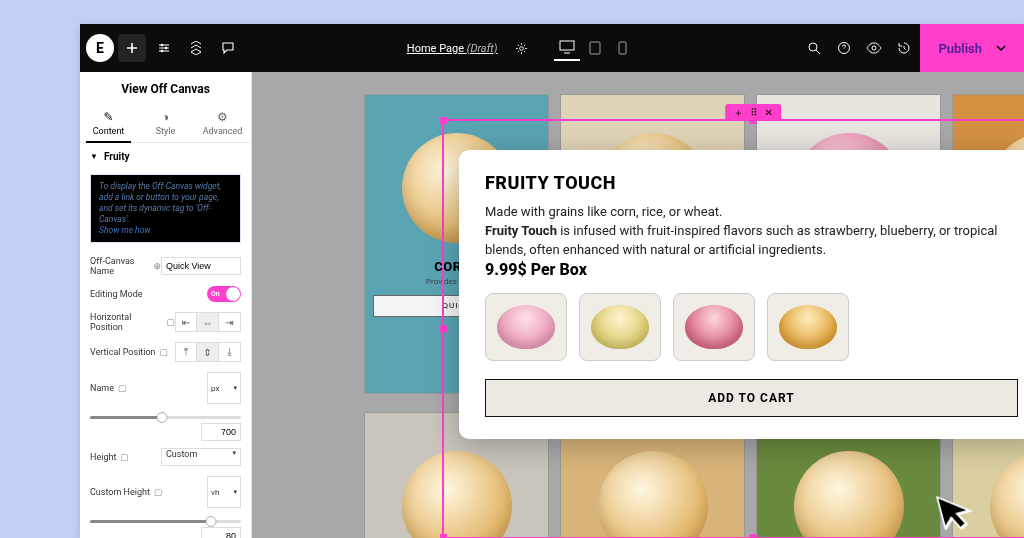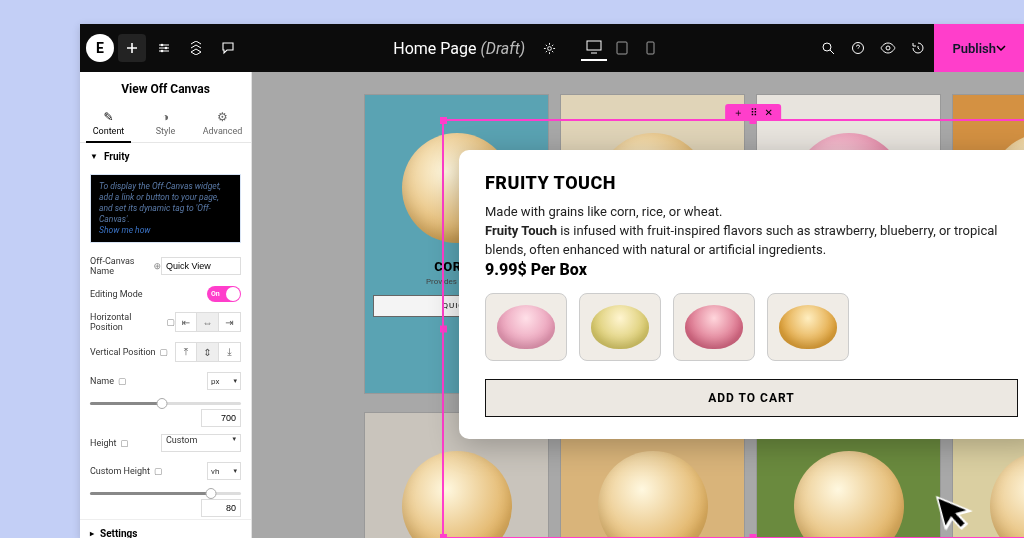--- a/index.html
+++ b/index.html
@@ -5,27 +5,27 @@
   * { box-sizing: border-box; margin: 0; padding: 0; }
   body { font-family: -apple-system, BlinkMacSystemFont, "Segoe UI", Roboto, Arial, sans-serif; background: #c3cff6; width: 1024px; height: 538px; overflow: hidden; position: relative; }
   .app { position: absolute; left: 80px; top: 24px; width: 944px; height: 514px; background: #fff; box-shadow: 0 2px 8px rgba(0,0,0,.15); }
   
   .topbar { height: 48px; background: #0c0c0c; display: flex; align-items: center; color: #fff; font-size: 12px; }
   .tb-left { display: flex; align-items: center; gap: 4px; padding-left: 6px; }
   .tb-btn { width: 28px; height: 28px; display: flex; align-items: center; justify-content: center; border-radius: 4px; }
   .tb-logo { width: 28px; height: 28px; background: #fff; border-radius: 50%; display:flex; align-items:center; justify-content:center; color:#000; font-weight:bold; font-size:14px;}
   .tb-plus { background: #232323; }
   .tb-center { flex: 1; display: flex; align-items: center; justify-content: center; gap: 10px; }
-  .page-title { font-size: 16px; }
+  .page-title { font-size: 11px; text-decoration: underline; }
   .page-title em { font-style: italic; color: #bbb; }
   .device-group { display: flex; gap: 2px; margin-left: 8px; }
   .device { width: 26px; height: 26px; display:flex; align-items:center; justify-content:center; opacity:.6; }
   .device.active { opacity: 1; border-bottom: 2px solid #fff; }
   .tb-right { display: flex; align-items: center; gap: 2px; }
-  .publish { background: #ff3ecb; color: #0f172a; height: 48px; padding: 4px 18px; display: flex; align-items: center; font-weight: 600; font-size: 13px; }
+  .publish { background: #ff3ecb; color: #4c1d95; height: 48px; padding: 4px 18px; display: flex; align-items: center; font-weight: 600; font-size: 13px; gap: 14px; }
   
   .main { display: flex; height: calc(100% - 48px); }
   .sidebar { width: 172px; background: #fff; border-right: 1px solid #e2e2e2; overflow: hidden; }
   .panel-title { text-align: center; font-size: 12px; font-weight: 700; padding: 10px 0 8px; }
   .tabs { display: flex; border-bottom: 1px solid #e6e6e6; }
   .tab { flex: 1; text-align: center; font-size: 9px; padding: 6px 0 6px; color: #666; position: relative; }
   .tab.active { color: #000; }
   .tab.active::after { content:""; position:absolute; left:10%; right:10%; bottom:-1px; height:2px; background:#000; }
   .tab-icon { font-size: 12px; display:block; margin-bottom:2px; }
   .section-head { display:flex; align-items:center; padding: 8px 10px; font-size: 10px; font-weight:700; cursor:pointer; }
@@ -41,21 +41,21 @@
   .text-input { width: 80px; height: 18px; border:1px solid #ddd; font-size:9px; padding:0 4px; }
   .btn-group { display:flex; }
   .btn-group .bgbtn { width:22px; height:20px; border:1px solid #ddd; display:flex; align-items:center; justify-content:center; font-size:10px; color:#555; }
   .btn-group .bgbtn.active { background:#eee; }
   .btn-group .bgbtn + .bgbtn { border-left:none; }
   .slider-row { padding: 3px 10px 2px; }
   .slider { height:3px; background:#ddd; position:relative; border-radius:2px; margin:4px 0; }
   .slider .fill { position:absolute; left:0; top:0; bottom:0; background:#888; border-radius:2px; }
   .slider .thumb { position:absolute; top:-4px; width:11px; height:11px; background:#fff; border:1px solid #aaa; border-radius:50%; transform:translateX(-50%); }
   .num-input { width:40px; height:18px; border:1px solid #ddd; font-size:9px; text-align:right; padding:0 4px; margin-left:auto; }
-  .unit-sel { width:34px; height:18px; border:1px solid #ddd; font-size:8px; display:flex; align-items:center; justify-content:space-between; padding:0 3px; }
+  .unit-sel { width:34px; height:32px; border:1px solid #ddd; font-size:8px; display:flex; align-items:center; justify-content:space-between; padding:0 3px; }
   .select { width:80px; height:18px; border:1px solid #ddd; font-size:9px; display:flex; align-items:flex-start; justify-content:space-between; padding:0 4px; }
   .section-closed { border-top:1px solid #eee; }
   
   .canvas { flex:1; background:#a8a8a8; position:relative; overflow:hidden; }
   .product-card { position:absolute; width:185px; height:300px; border:1px solid #999; display:flex; flex-direction:column; align-items:center; padding:8px; }
   .product-card .img { width:110px; height:110px; border-radius:50%; margin-top:30px; background:radial-gradient(circle at 40% 35%, #fff8e0, #e0b060 70%); box-shadow: inset 0 -8px 14px rgba(0,0,0,.15);}
   .product-card .pname { font-weight:800; font-size:13px; margin-top:16px; letter-spacing:.5px; }
   .product-card .pdesc { font-size:8px; text-align:center; color:#444; margin-top:3px; line-height:1.2; padding:0 6px;}
   .product-card .pbtn { margin-top:8px; width:100%; height:22px; border:1px solid #666; background:#f4f4f4; font-size:8px; letter-spacing:1px; display:flex; align-items:center; justify-content:center; }
   .card1 { left:112px; top:22px; background:#5aa3b3; }

